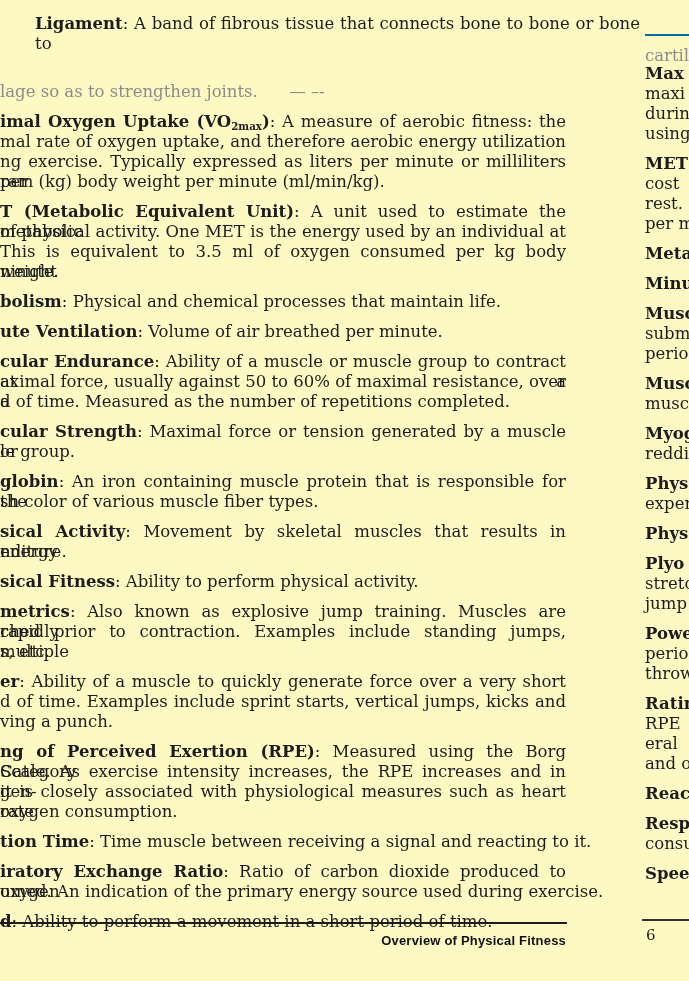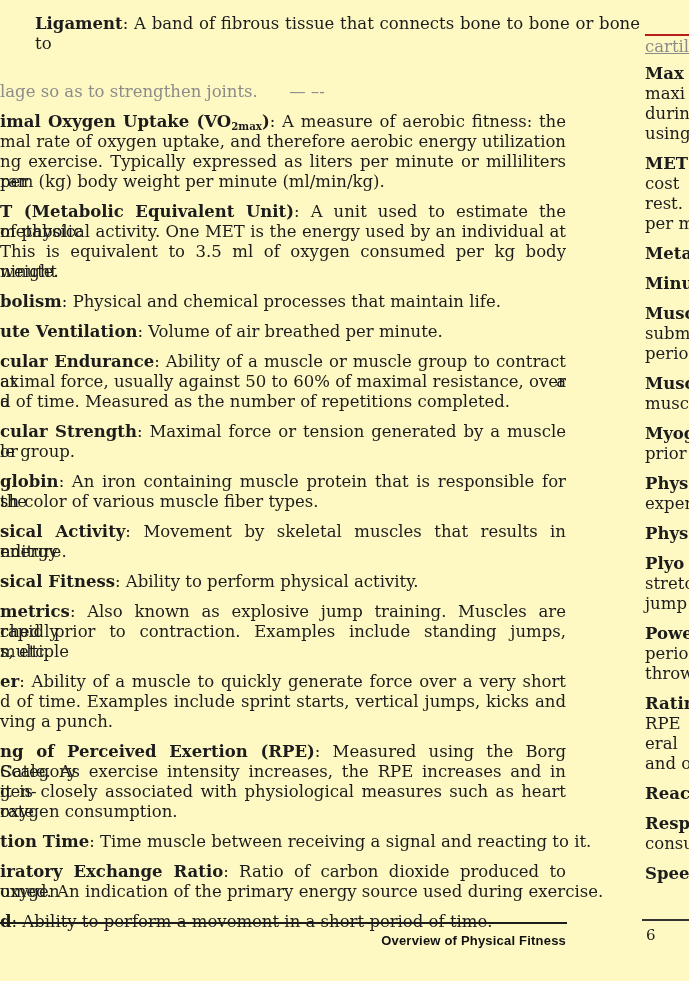--- a/index.html
+++ b/index.html
@@ -26,21 +26,21 @@
     text-align:justify;
     -moz-text-align-last:justify;
     text-align-last:justify;
     width:566px;
     box-sizing:border-box;
   }
   .line.pre{white-space:pre;margin-top:48px;}
   .b{font-weight:bold;}
   .sub{font-size:0.62em;vertical-align:-0.25em;font-weight:bold;}
   .faded{color:#8b8b8b;filter:blur(0.3px);}
-  .overline{display:inline-block;border-top:2px solid #b91c1c;padding-top:3px;line-height:16px;text-decoration:underline;}
+  .overline{display:inline-block;border-top:2px solid #0369a1;padding-top:12px;line-height:16px;}
   .footer-rule{
     position:absolute;left:0;top:922px;width:567px;height:2px;background:#1c1c1c;
   }
   .footer-title{
     position:absolute;left:0;top:933px;width:566px;
     text-align:right;
     font-family:"Liberation Sans","DejaVu Sans",sans-serif;
     font-weight:bold;font-size:13px;color:#111;
     letter-spacing:0.2px;
   }
@@ -156,21 +156,21 @@
         <div class="line"><span class="b ">Musc</span></div>
         <div class="line"><span class="">subm</span></div>
         <div class="line"><span class="">perio</span></div>
       </div>
       <div class="entry">
         <div class="line"><span class="b ">Musc</span></div>
         <div class="line"><span class="">musc</span></div>
       </div>
       <div class="entry">
         <div class="line"><span class="b ">Myog</span></div>
-        <div class="line"><span class="">prior</span></div>
+        <div class="line"><span class="">reddi</span></div>
       </div>
       <div class="entry">
         <div class="line"><span class="b ">Phys</span></div>
         <div class="line"><span class="">expen</span></div>
       </div>
       <div class="entry">
         <div class="line"><span class="b ">Phys</span></div>
       </div>
       <div class="entry">
         <div class="line"><span class="b ">Plyo</span></div>

